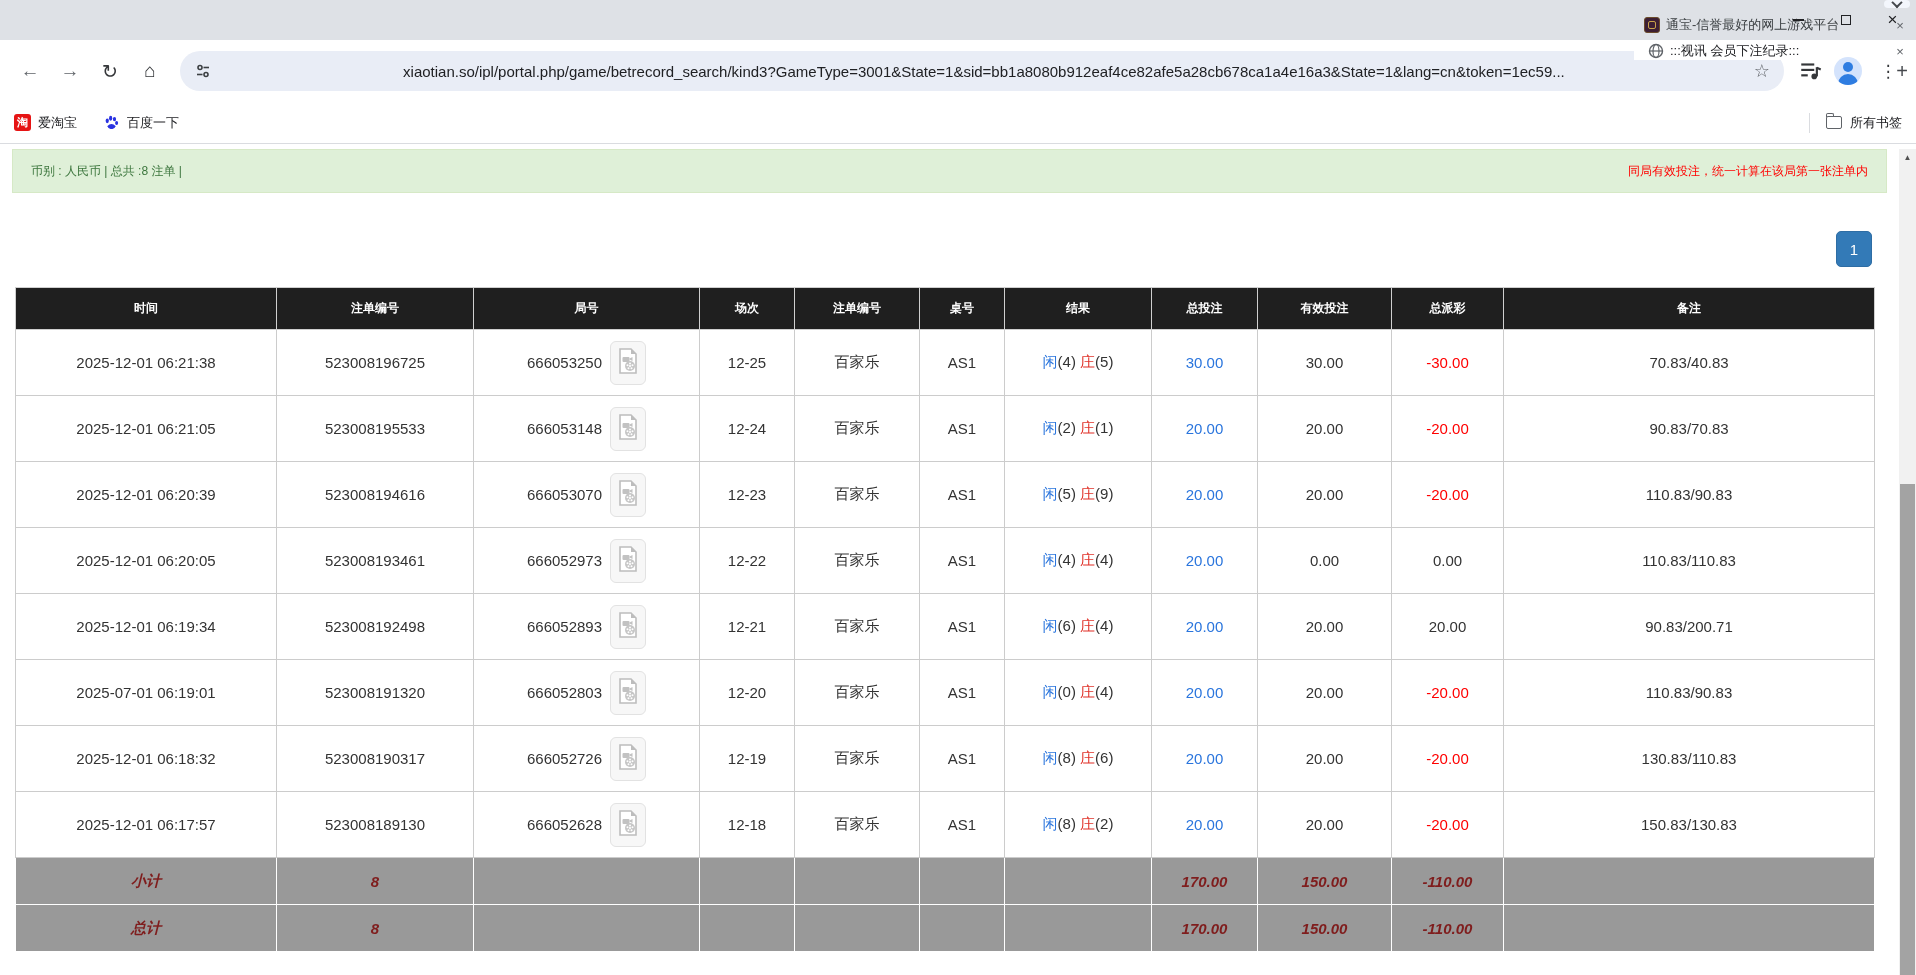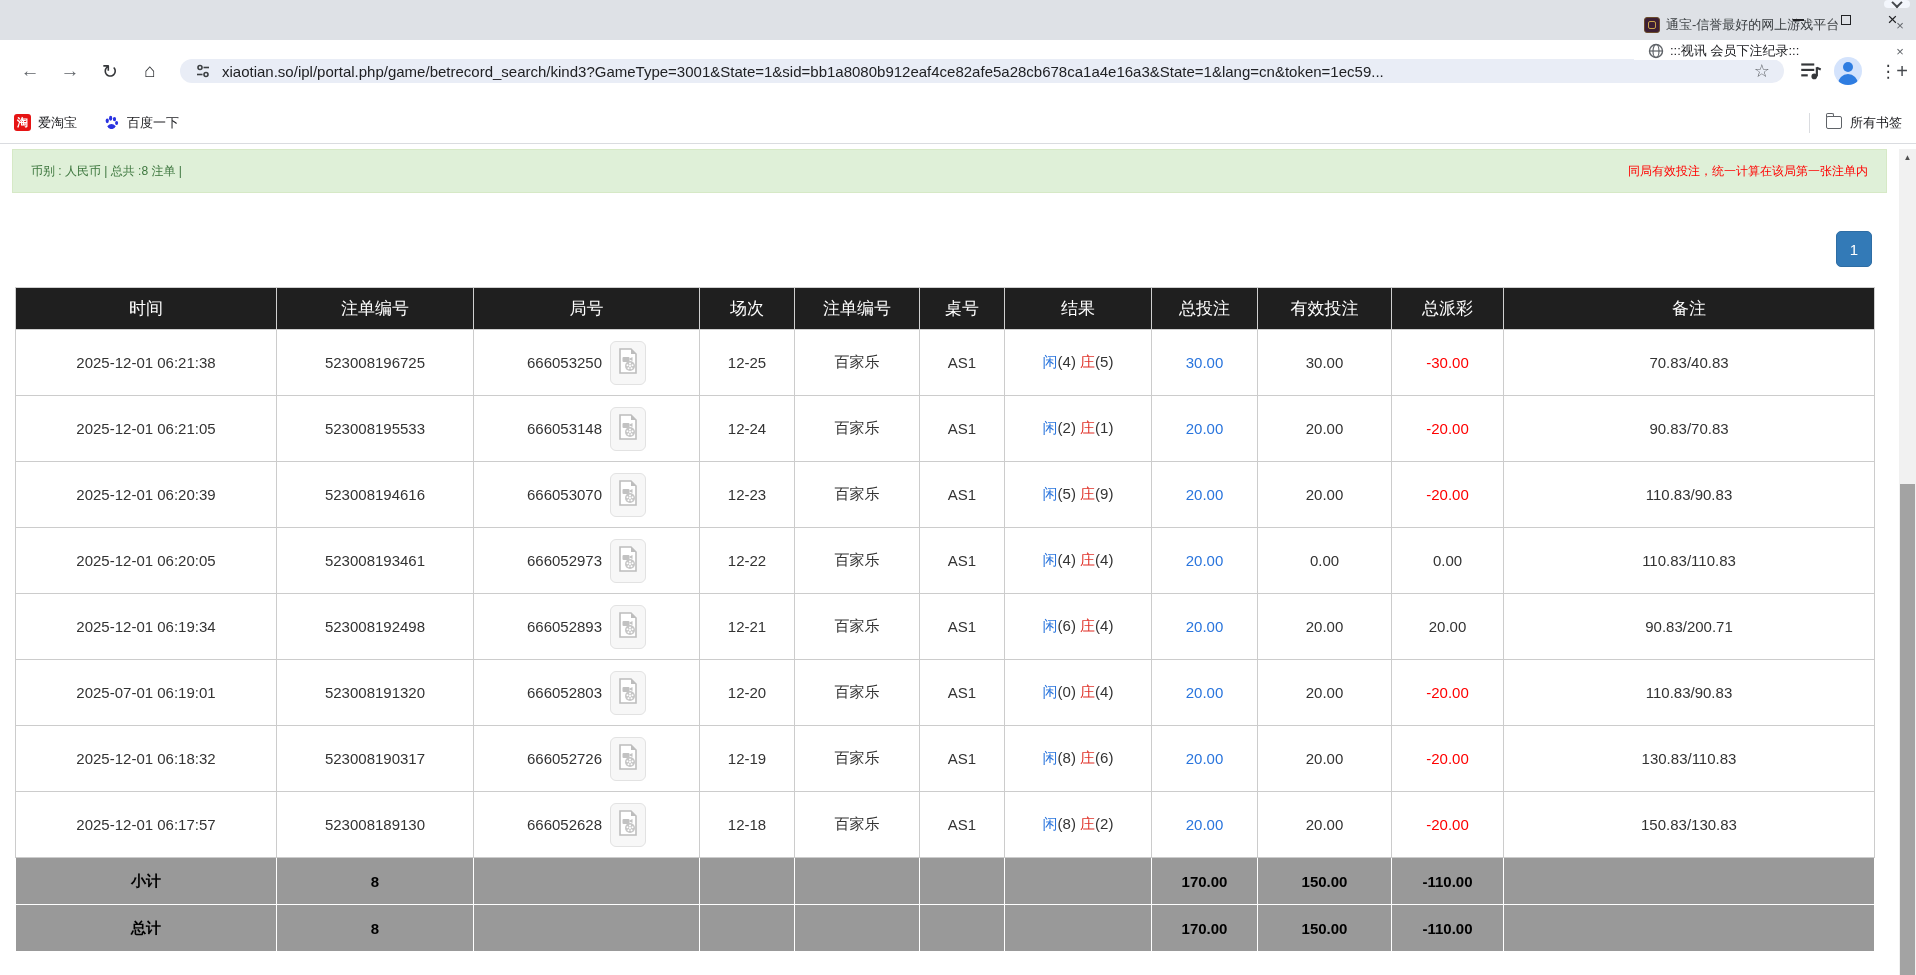--- a/index.html
+++ b/index.html
@@ -27,22 +27,22 @@
     font-size:20px; color:#45484d; border-radius:50%; }
   .win-controls { position:absolute; right:0; top:0; height:40px; display:flex; }
   .win-btn { width:47px; height:100%; display:flex; align-items:center; justify-content:center; color:#202124; font-size:13px; }
   .min-glyph { width:11px; height:1.5px; background:#202124; display:inline-block; }
   .max-glyph { width:10px; height:10px; border:1.2px solid #202124; display:inline-block; }
 
   .toolbar { height:62px; background:#fff; display:flex; align-items:center; padding:0 8px 0 10px; }
   .nav-ico { width:34px; height:34px; display:flex; align-items:center; justify-content:center; font-size:19px;
     color:#5f6368; border-radius:50%; margin:0 3px; }
   .nav-ico.dark { color:#35373a; }
-  .omnibox { flex:1; height:24px; background:#e9edf6; border-radius:20px; margin:0 10px; display:flex;
-    align-items:center; padding:0 14px; min-width:0; }
+  .omnibox { flex:1; height:40px; background:#e9edf6; border-radius:20px; margin:0 10px; display:flex;
+    align-items:center; padding:0 14px; min-width:0;text-align:center; }
   .omnibox .url { flex:1; font-size:15px; color:#202124; white-space:nowrap; overflow:hidden; min-width:0; }
   .tune-ico { width:18px; height:18px; margin-right:10px; flex:none; }
   .star { font-size:18px; color:#5f6368; margin-left:8px; flex:none; }
   .avatar { width:28px; height:28px; border-radius:50%; background:#d4e3fc; position:relative; overflow:hidden; margin:0 6px; }
   .avatar .head { position:absolute; top:5px; left:9px; width:10px; height:10px; border-radius:50%; background:#2f7de1; }
   .avatar .body { position:absolute; top:17px; left:4px; width:20px; height:12px; border-radius:10px 10px 0 0; background:#2f7de1; }
 
   .bookmarks { height:42px; background:#fff; border-bottom:1px solid #dadce0; display:flex; align-items:center;
     padding:0 14px; font-size:13px; color:#202124; }
   .bm-item { display:flex; align-items:center; margin-right:26px; cursor:pointer; }
@@ -66,24 +66,24 @@
     display:flex; align-items:center; justify-content:space-between; padding:0 18px; font-size:12px; }
   .infobar .left { color:#3c763d; }
   .infobar .right { color:#ff0000; }
 
   .pagewrap { display:flex; justify-content:flex-end; margin:38px 27px 0 0; }
   .page-btn { width:36px; height:36px; background:#337ab7; border:1px solid #2e6da4; border-radius:5px;
     color:#fff; font-size:15px; cursor:pointer; }
 
   table.bets { border-collapse:collapse; table-layout:fixed; width:1859px; margin:20px 0 0 15px;
     font-size:15px; color:#333; }
-  .bets th { background:#1f1f1f; color:#fff; font-weight:normal; font-size:17px; height:42px;
+  .bets th { background:#1f1f1f; color:#fff; font-weight:bold; font-size:12px; height:42px;
     border:1px solid #cfcfcf; }
   .bets td { border:1px solid #ccc; text-align:center; height:66px; }
-  .bets tr.sum td { background:#999; color:#000000; font-weight:bold; height:47px; border:1px solid #fff; }
+  .bets tr.sum td { background:#999; color:#7f1d1d; font-weight:bold; height:47px; border:1px solid #fff;font-style:italic; }
   .blue { color:#2a75dd; }
   .neg { color:#ff0000; }
   .sum .neg { color:#ff0000; }
   .res-p { color:#2a75dd; }
   .res-b { color:#e03229; }
   .round-cell { display:inline-flex; align-items:center; gap:8px; }
   .video-btn { width:36px; height:44px; background:#f7f7f7; border:1px solid #e2e2e2; border-radius:6px;
     display:inline-flex; align-items:center; justify-content:center; cursor:pointer; }
 </style>
 </head>

